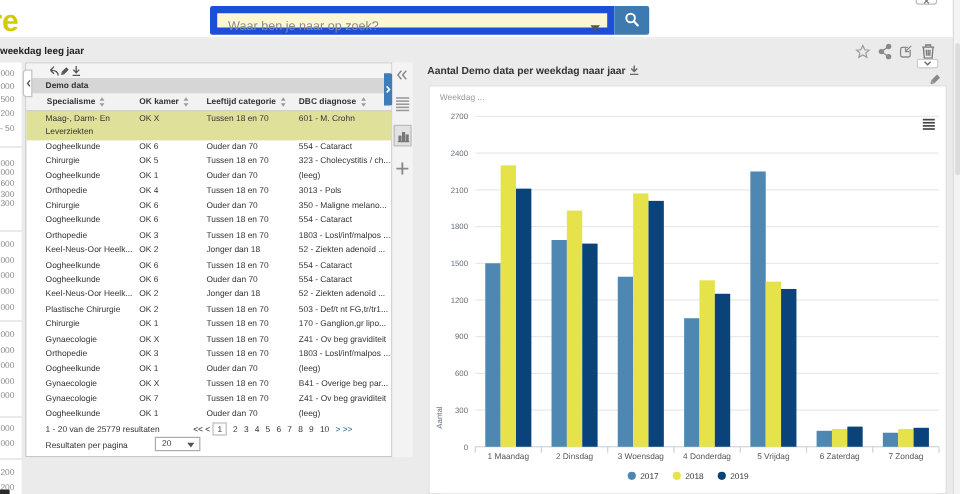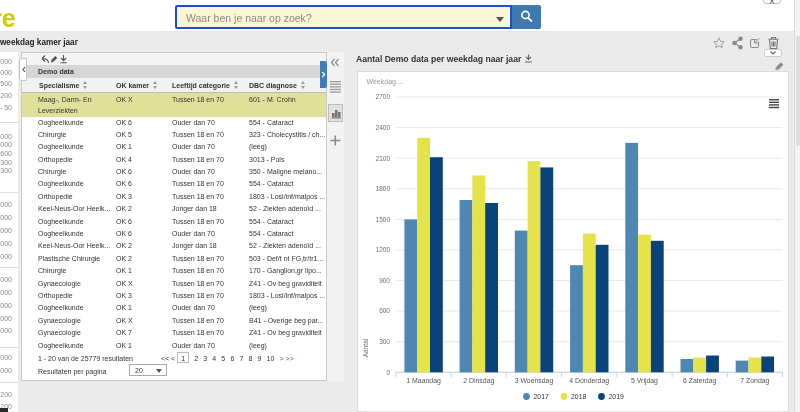--- a/index.html
+++ b/index.html
@@ -2,21 +2,21 @@
 <html><head><meta charset="utf-8">
 <style>
 * { margin:0; padding:0; box-sizing:border-box; }
 html,body { width:800px; height:412px; overflow:hidden;
   font-family:"Liberation Sans", sans-serif; background:#ebebeb; position:relative; }
 .abs { position:absolute; }
 
 #hdr { left:0; top:0; width:800px; height:32px; background:#fff; border-bottom:1px solid #e2e8f0; }
 #logo { position:absolute; left:-8px; top:4px; color:#d2cb00; font-size:25px; font-weight:bold; }
 #srch { position:absolute; left:175px; top:5px; width:337px; height:24px; background:#fbf7d5;
-  border:2px solid #1d4ed8; border-radius:2px 0 0 2px; }
+  border:6px solid #1d4ed8; border-radius:2px 0 0 2px; }
 #srch span { position:absolute; left:9px; top:5px; font-size:10.5px; color:#8a8a8a; white-space:nowrap; }
 #caret { position:absolute; right:6px; top:10px; width:0; height:0;
   border-left:4px solid transparent; border-right:4px solid transparent; border-top:5px solid #555; }
 #sbtn { position:absolute; left:512px; top:5px; width:29px; height:24px; background:#3e7ab0; border-radius:0 2px 2px 0; }
 #xbtn { position:absolute; left:763px; top:-9px; width:18px; height:13px; background:#fff;
   border:1px solid #bbb; border-radius:3px; font-size:10px; color:#555; text-align:center; line-height:19px; }
 
 #lstrip { left:0; top:52px; width:17.5px; height:360px; background:#fff; }
 #lstrip .n { position:absolute; right:5.5px; font-size:7px; color:#888; white-space:nowrap; }
 #lstrip .hl { position:absolute; left:0; width:17.5px; height:1px; background:#ddd; }
@@ -74,21 +74,21 @@
     </div>
   <div id="sbtn">
       <svg width="29" height="24">
         <circle cx="13.5" cy="10" r="3.6" fill="none" stroke="#fff" stroke-width="1.6"></circle>
         <line x1="16.2" y1="12.8" x2="19.5" y2="16.2" stroke="#fff" stroke-width="1.8" stroke-linecap="round"></line>
       </svg>
     </div>
   <div id="xbtn">×</div>
 </div>
 
-<div class="abs" id="lwtitle">weekdag kamer jaar</div>
+<div class="abs" id="lwtitle">weekdag leeg jaar</div>
 <div class="abs" id="lstrip">
 <span class="n" style="top:6px">000</span>
 <span class="n" style="top:17px">000</span>
 <span class="n" style="top:28px">500</span>
 <span class="n" style="top:40px">200</span>
 <span class="n" style="top:52px">- 50</span>
 <span class="n" style="top:81px">000</span>
 <span class="n" style="top:89px">000</span>
 <span class="n" style="top:98px">600</span>
 <span class="n" style="top:107px">300</span>

